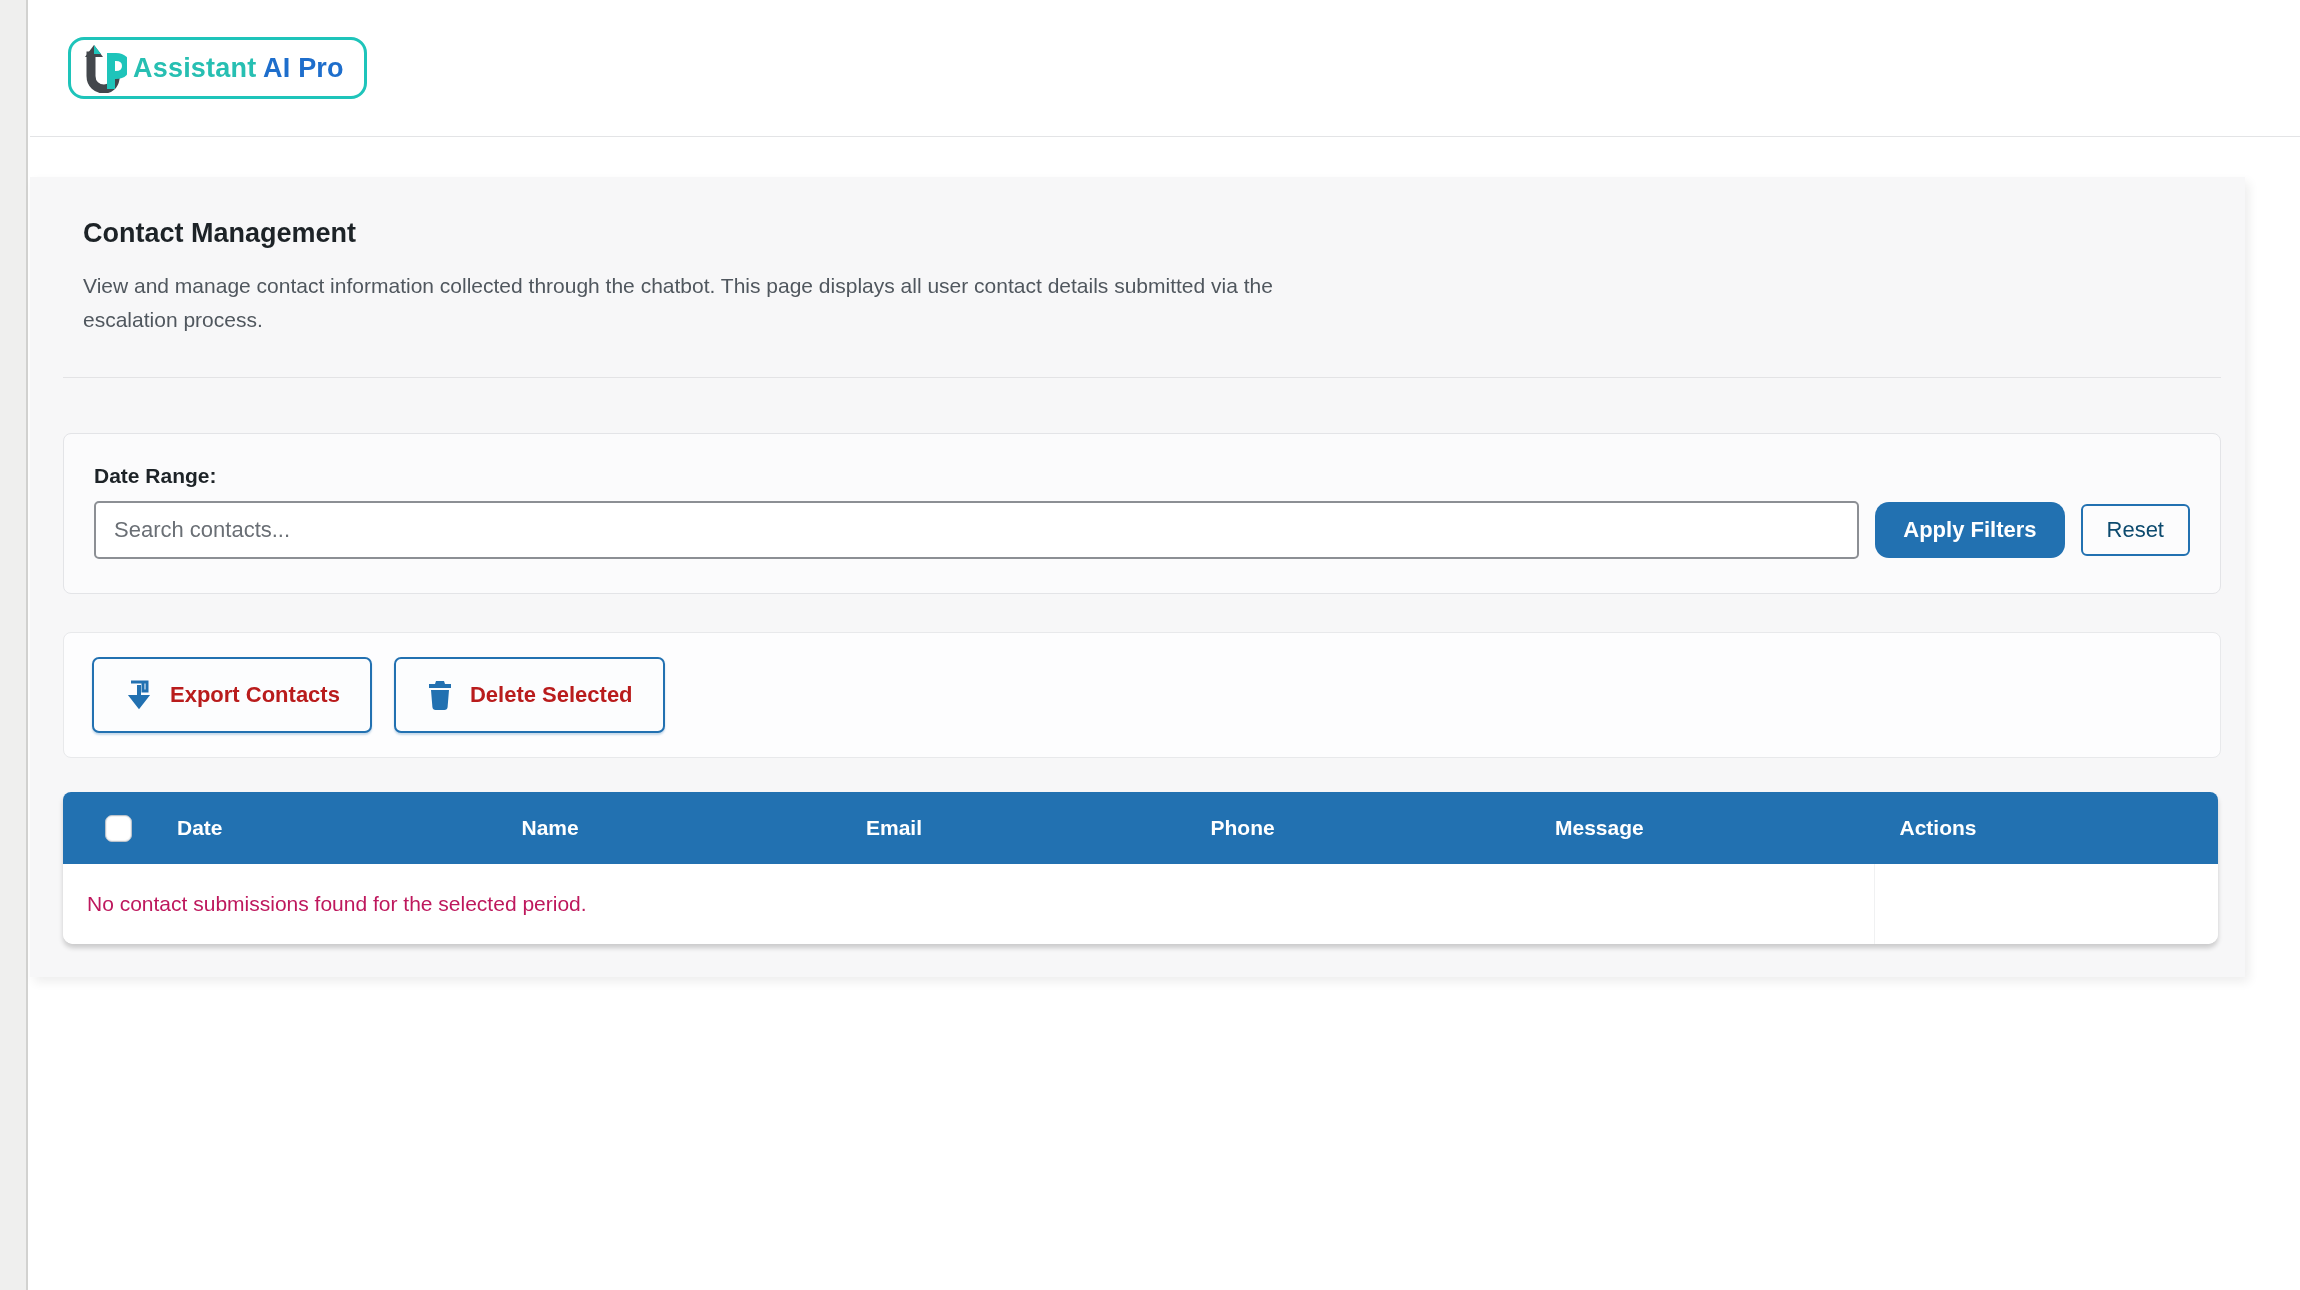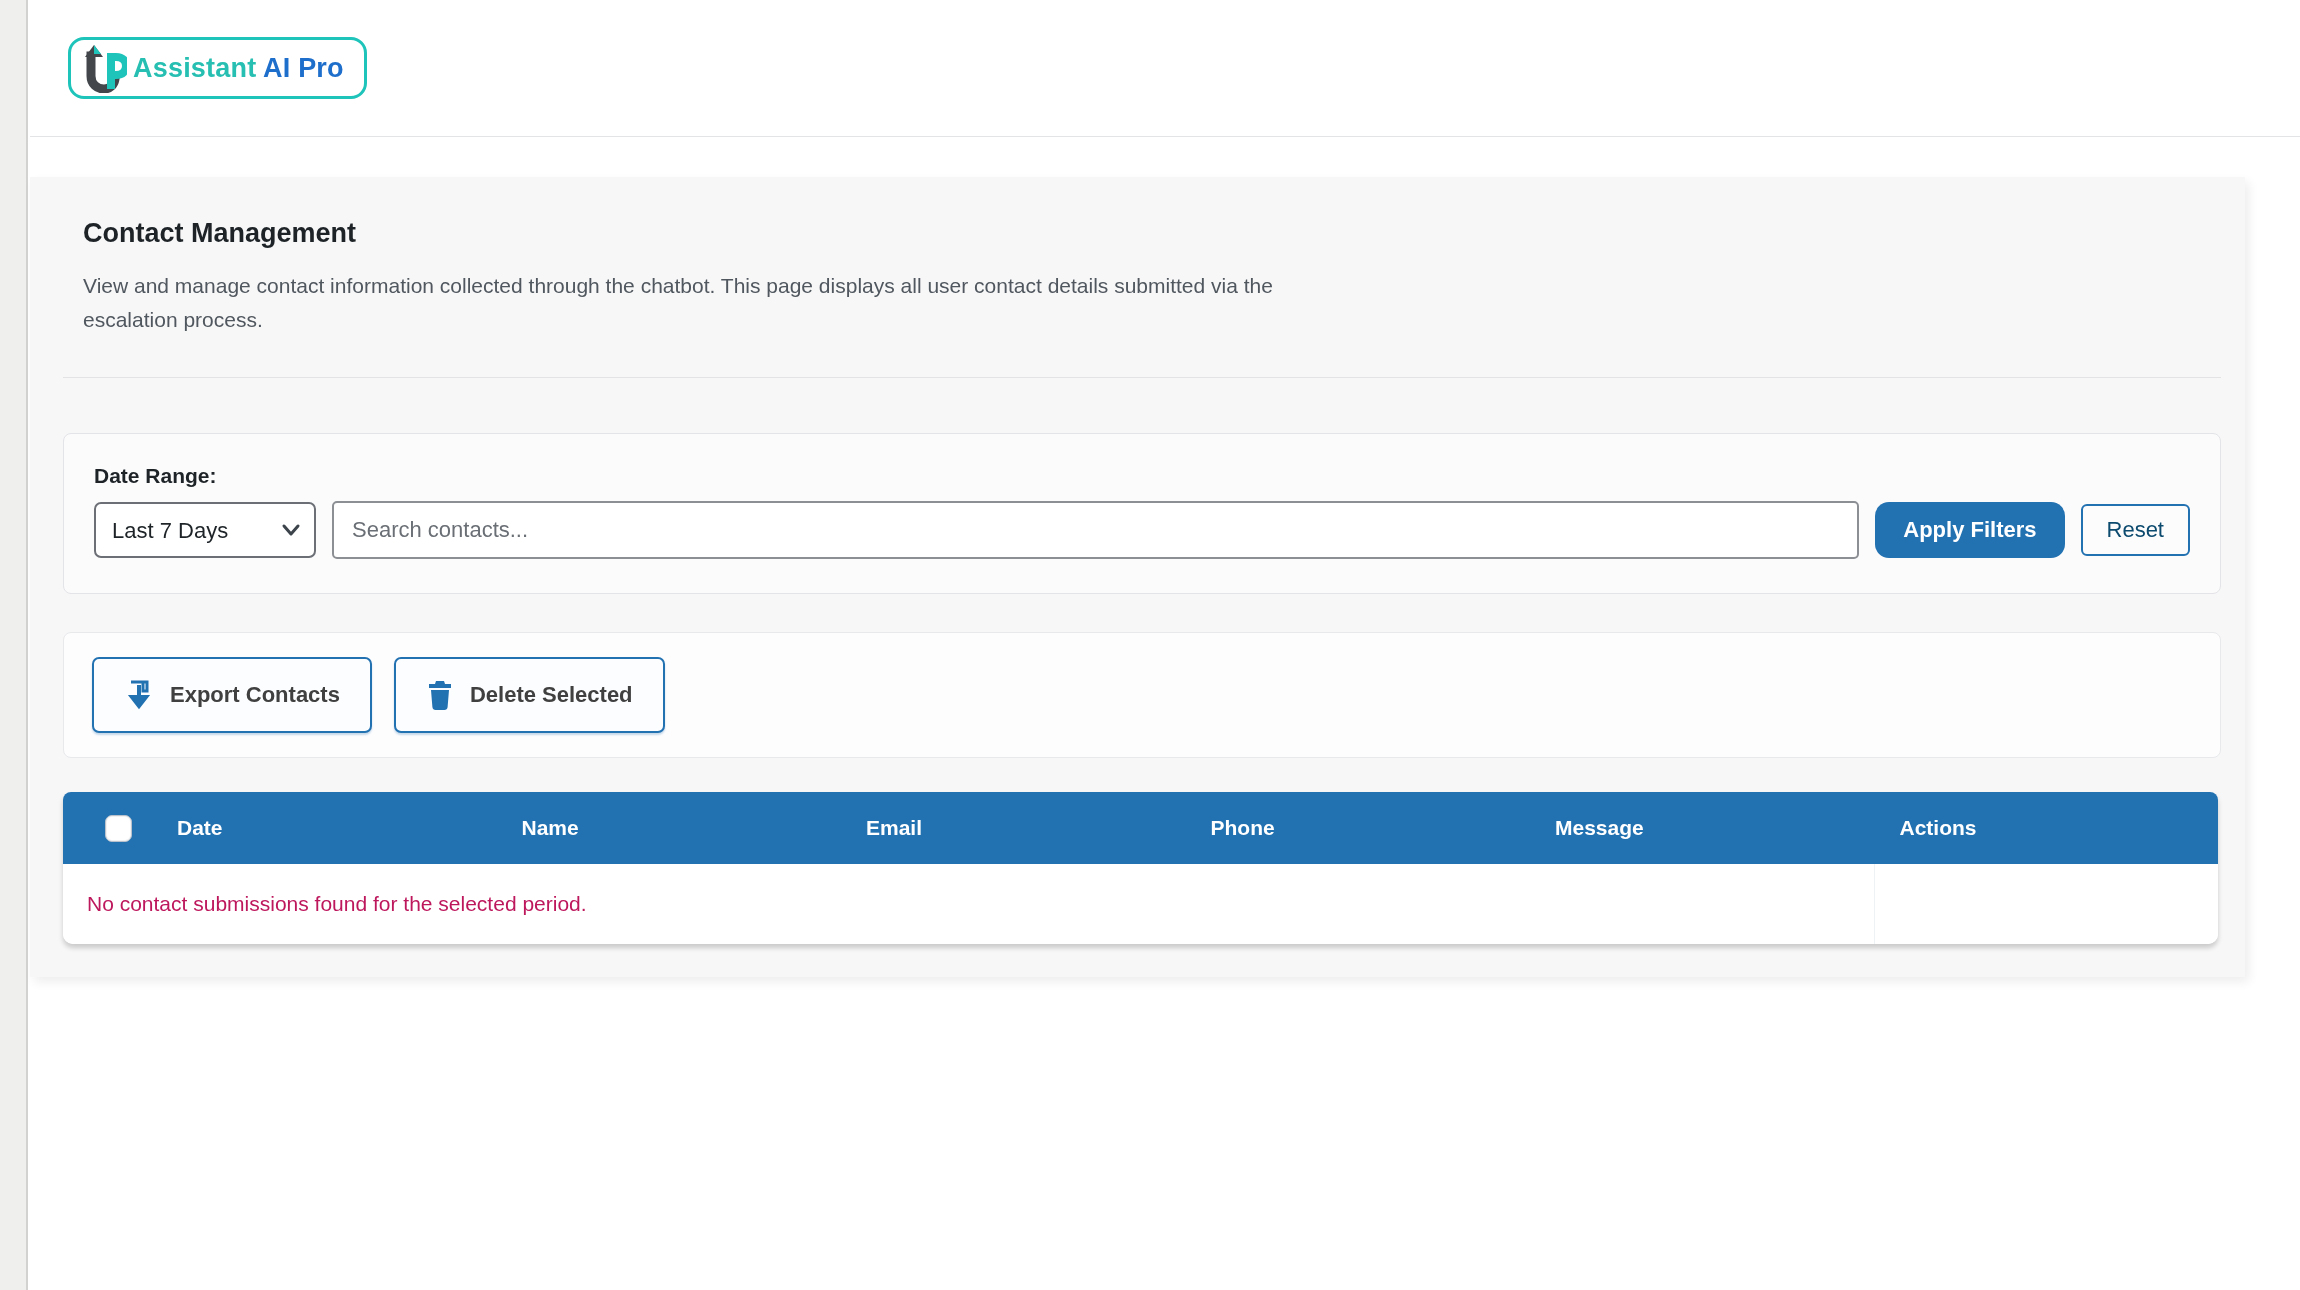--- a/index.html
+++ b/index.html
@@ -121,21 +121,21 @@
   .actions-card {
     margin-top: 38px;
     background: #fdfdfe;
     border: 1px solid #e8e9eb;
     border-radius: 8px;
     padding: 24px 28px;
     display: flex; gap: 22px;
   }
   .btn-outline {
     height: 76px; padding: 0 30px;
-    background: #fcfdfe; color: #404040;
+    background: #fcfdfe; color: #b91c1c;
     border: 2px solid #2271b1; border-radius: 7px;
     font-family: "Liberation Sans", sans-serif;
     font-size: 22px; font-weight: 600;
     display: inline-flex; align-items: center; gap: 16px;
     cursor: pointer; white-space: nowrap;
     box-shadow: 0 2px 2px rgba(34,113,177,0.25);
   }
   .btn-outline svg { flex: 0 0 auto; }
 
   
@@ -208,28 +208,20 @@
 <main class="main-card">
 
   <h1 class="page-title">Contact Management</h1>
   <p class="page-desc">View and manage contact information collected through the chatbot. This page displays all user contact details submitted via the escalation process.</p>
 
   <hr class="divider">
 
   <section class="filter-card">
     <label class="filter-label">Date Range:</label>
     <div class="filter-row">
-      <span class="date-select-wrap">
-        <select class="date-select">
-          <option>Last 7 Days</option>
-        </select>
-        <svg class="select-chevron" width="22" height="18" viewBox="0 0 22 18">
-          <path d="M4 5 L11 13 L18 5" fill="none" stroke="#3c434a" stroke-width="3" stroke-linecap="round" stroke-linejoin="round"></path>
-        </svg>
-      </span>
       <input class="search-input" type="text" placeholder="Search contacts..." style="">
       <button class="btn-primary">Apply Filters</button>
       <button class="btn-reset">Reset</button>
     </div>
   </section>
 
   <section class="actions-card">
     <button class="btn-outline">
       <svg width="30" height="32" viewBox="0 0 30 32">
         <path d="M7 3 L23 3 L23 12 L19 12 L19 3" fill="none" stroke="#2271b1" stroke-width="3"></path>

